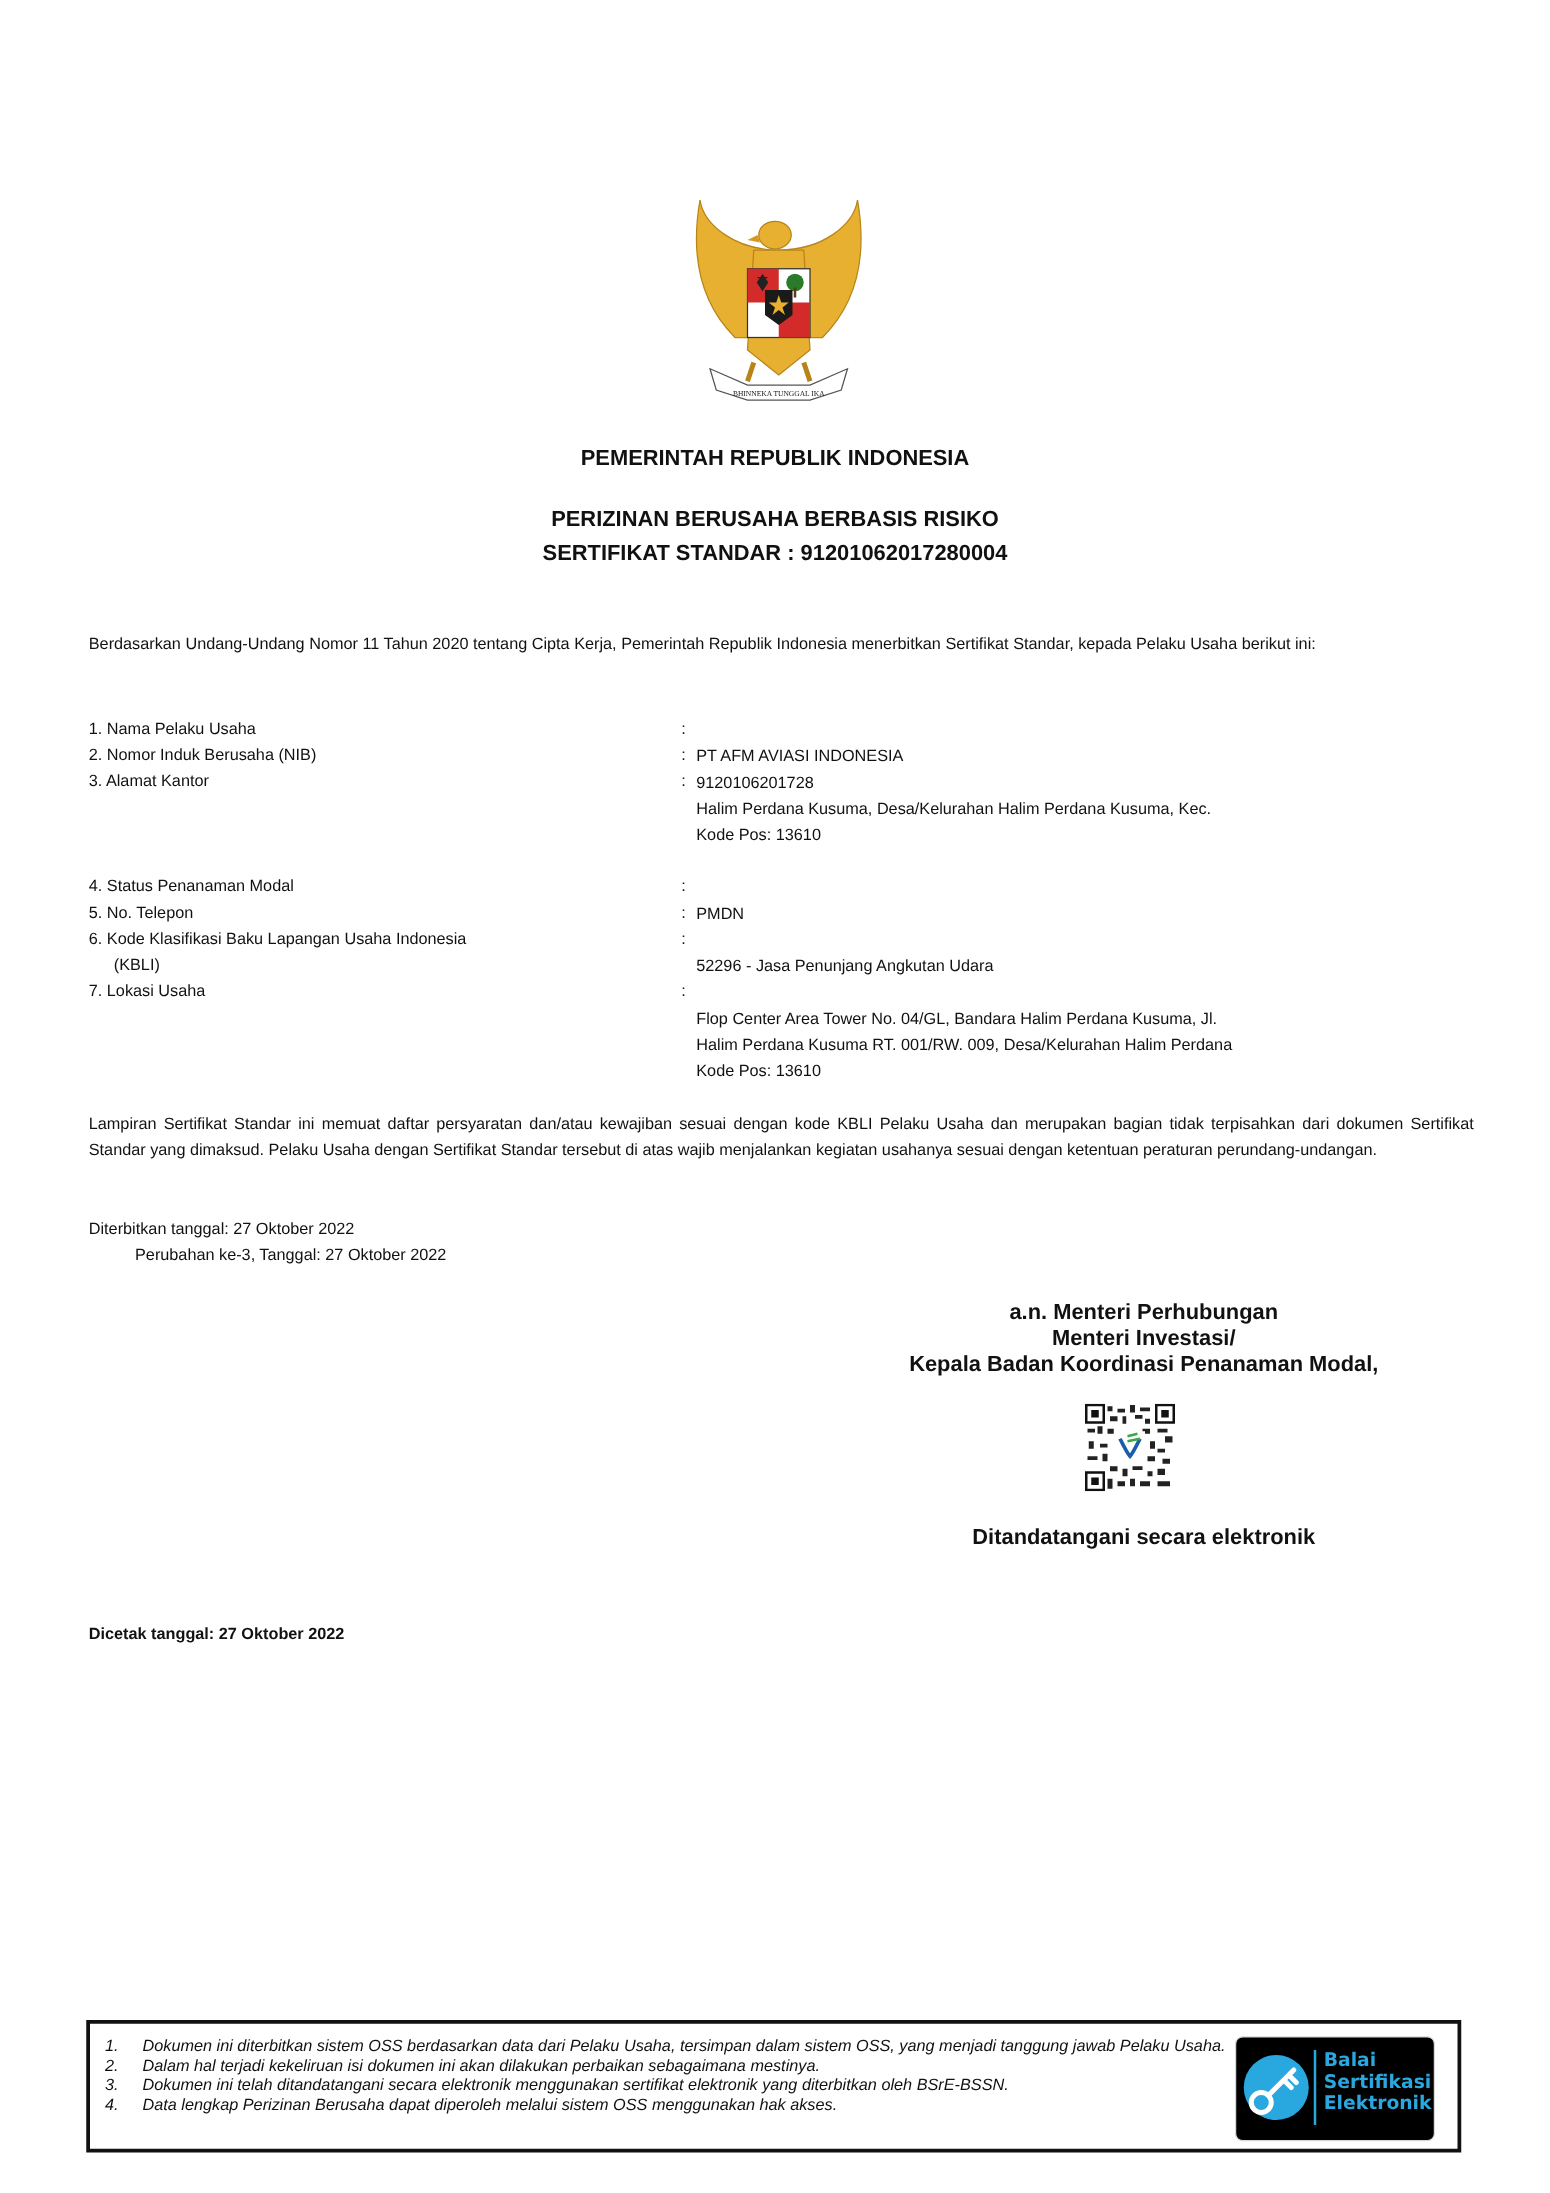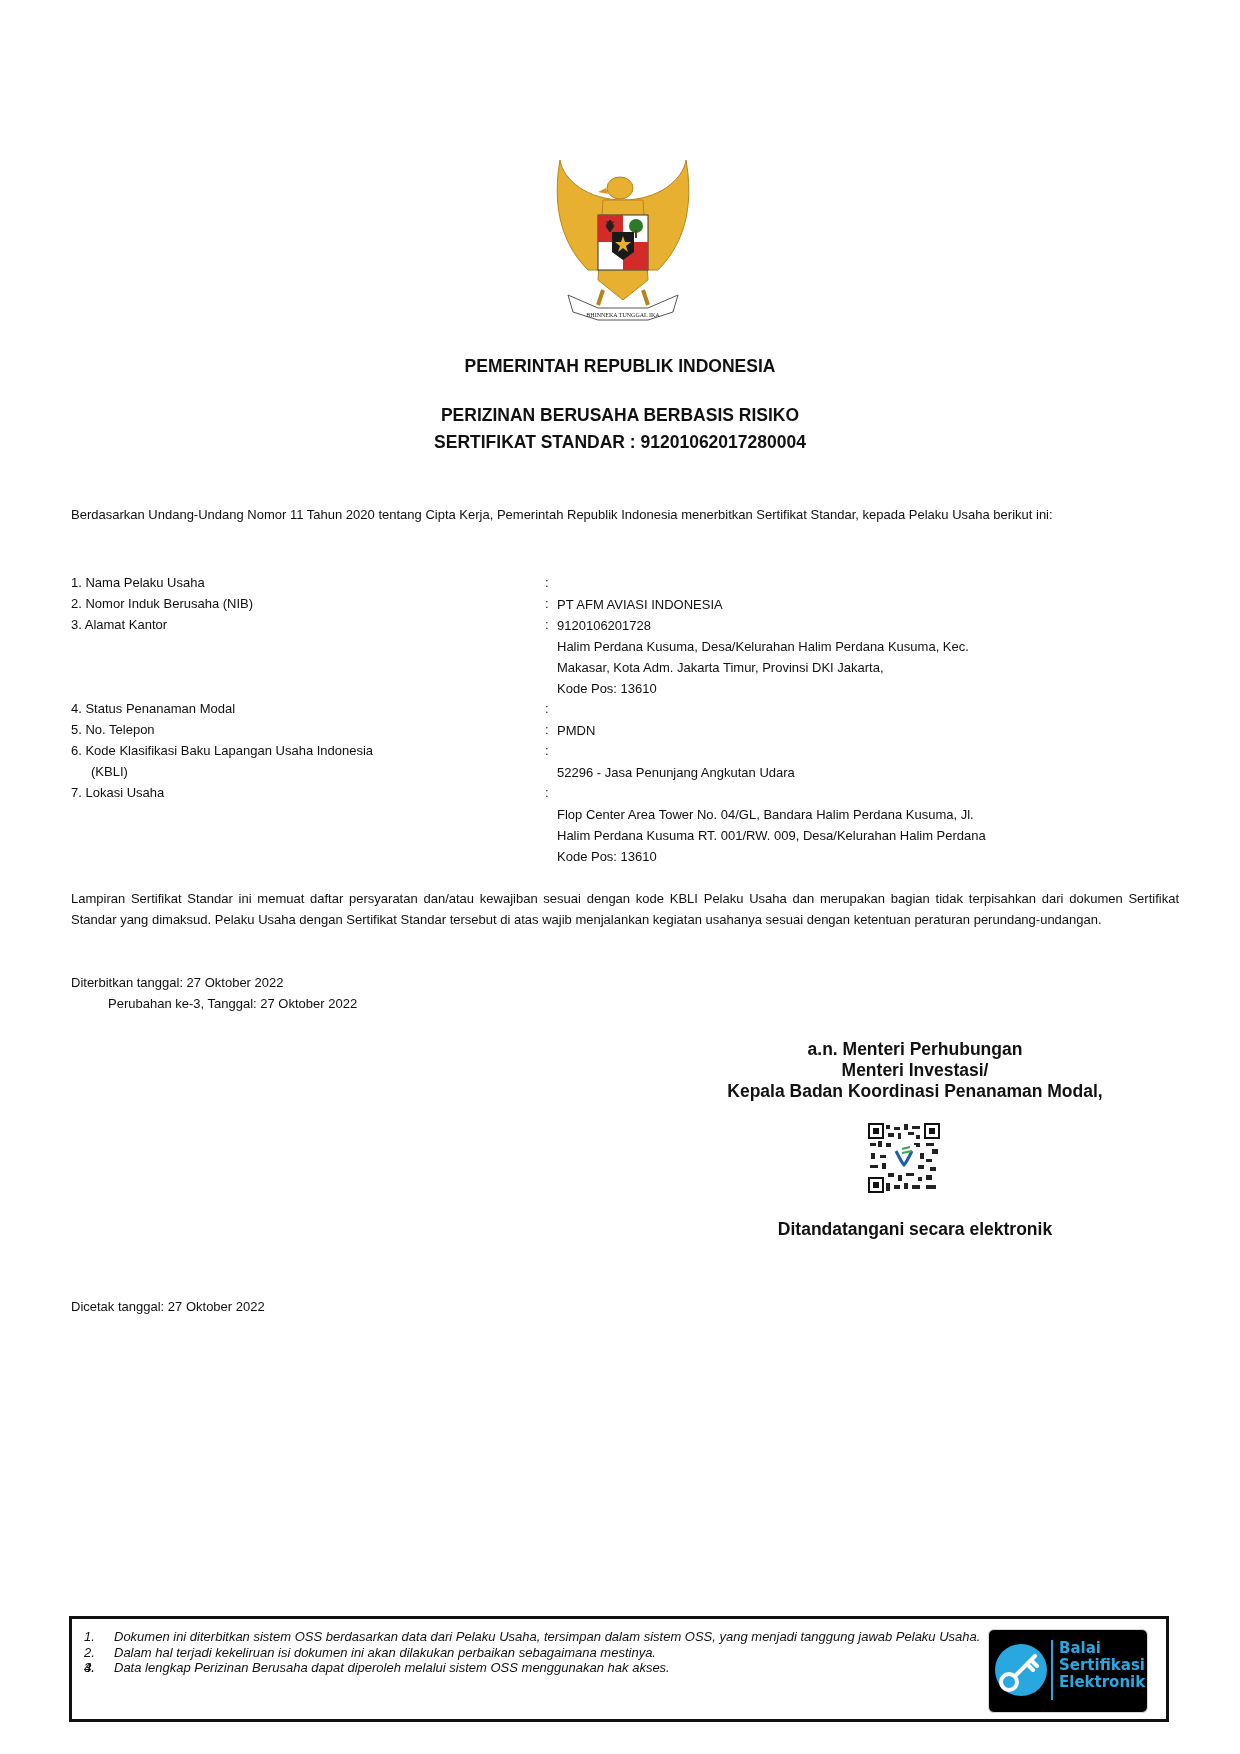--- a/index.html
+++ b/index.html
@@ -69,21 +69,20 @@
   <div class="row" style="top:593px;">
     <span class="label">2. Nomor Induk Berusaha (NIB)</span>
     <span class="colon">:</span>
     <span class="vtext">9120106201728</span>
   </div>
   <div class="row" style="top:614px;">
     <span class="label">3. Alamat Kantor</span>
     <span class="colon">:</span>
     <div class="vtext">
       <div>Halim Perdana Kusuma, Desa/Kelurahan Halim Perdana Kusuma, Kec.</div>
-      <div>Makasar, Kota Adm. Jakarta Timur, Provinsi DKI Jakarta,</div>
       <div>Kode Pos: 13610</div>
     </div>
   </div>
   <div class="row" style="top:698px;">
     <span class="label">4. Status Penanaman Modal</span>
     <span class="colon">:</span>
     <span class="vtext">PMDN</span>
   </div>
   <div class="row" style="top:719px;">
     <span class="label">5. No. Telepon</span>
@@ -162,34 +161,35 @@
         <rect x="58" y="62" width="10" height="4"></rect>
     </g>
     <rect x="24" y="22" width="24" height="24" fill="#fff"></rect>
     <path d="M28 28 Q34 40 36 42 Q38 40 44 28" fill="none" stroke="#1a5eaa" stroke-width="3"></path>
     <path d="M34 26 L42 24 M34 30 L44 28" stroke="#3aa648" stroke-width="2"></path>
   </svg>
 </div>
 
 <div class="abs sign" style="top:1219px;">Ditandatangani secara elektronik</div>
 
-<div class="abs body-text" style="left:71px; top:1296px;">Dicetak tanggal: 27 Oktober 2022</div>
+<div class="abs body-text" style="left:71px; top:1296px;font-weight:bold;">Dicetak tanggal: 27 Oktober 2022</div>
 
 <div class="abs footer-box">
   <div class="footer-list">
     <div class="footer-item">
       <span class="num">1.</span>
       <span>Dokumen ini diterbitkan sistem OSS berdasarkan data dari Pelaku Usaha, tersimpan dalam sistem OSS, yang menjadi tanggung jawab Pelaku Usaha.</span>
     </div>
     <div class="footer-item">
       <span class="num">2.</span>
       <span>Dalam hal terjadi kekeliruan isi dokumen ini akan dilakukan perbaikan sebagaimana mestinya.</span>
     </div>
     <div class="footer-item">
       <span class="num">3.</span>
+      <span>Dokumen ini telah ditandatangani secara elektronik menggunakan sertifikat elektronik yang diterbitkan oleh BSrE-BSSN.</span>
     </div>
     <div class="footer-item">
       <span class="num">4.</span>
       <span>Data lengkap Perizinan Berusaha dapat diperoleh melalui sistem OSS menggunakan hak akses.</span>
     </div>
   </div>
   <div class="bsre">
     <svg class="abs" style="left:4px; top:12px;" width="56" height="56" viewBox="0 0 56 56">
       <circle cx="28" cy="28" r="26" fill="#29a8e0"></circle>
       <circle cx="16" cy="40" r="8" fill="none" stroke="#fff" stroke-width="4"></circle>

